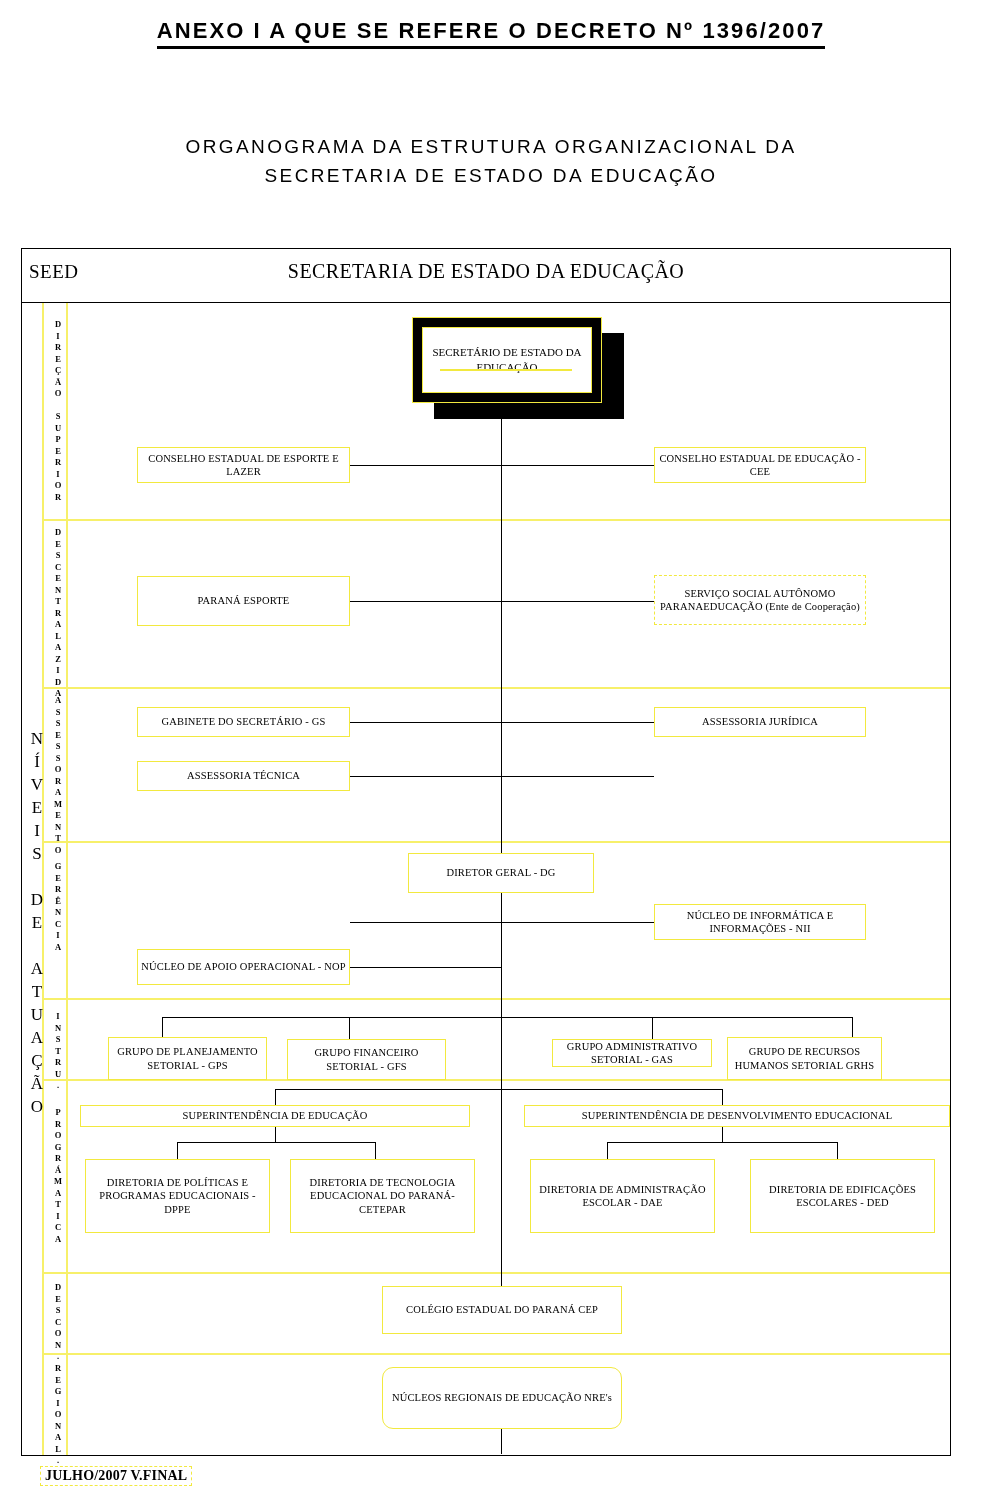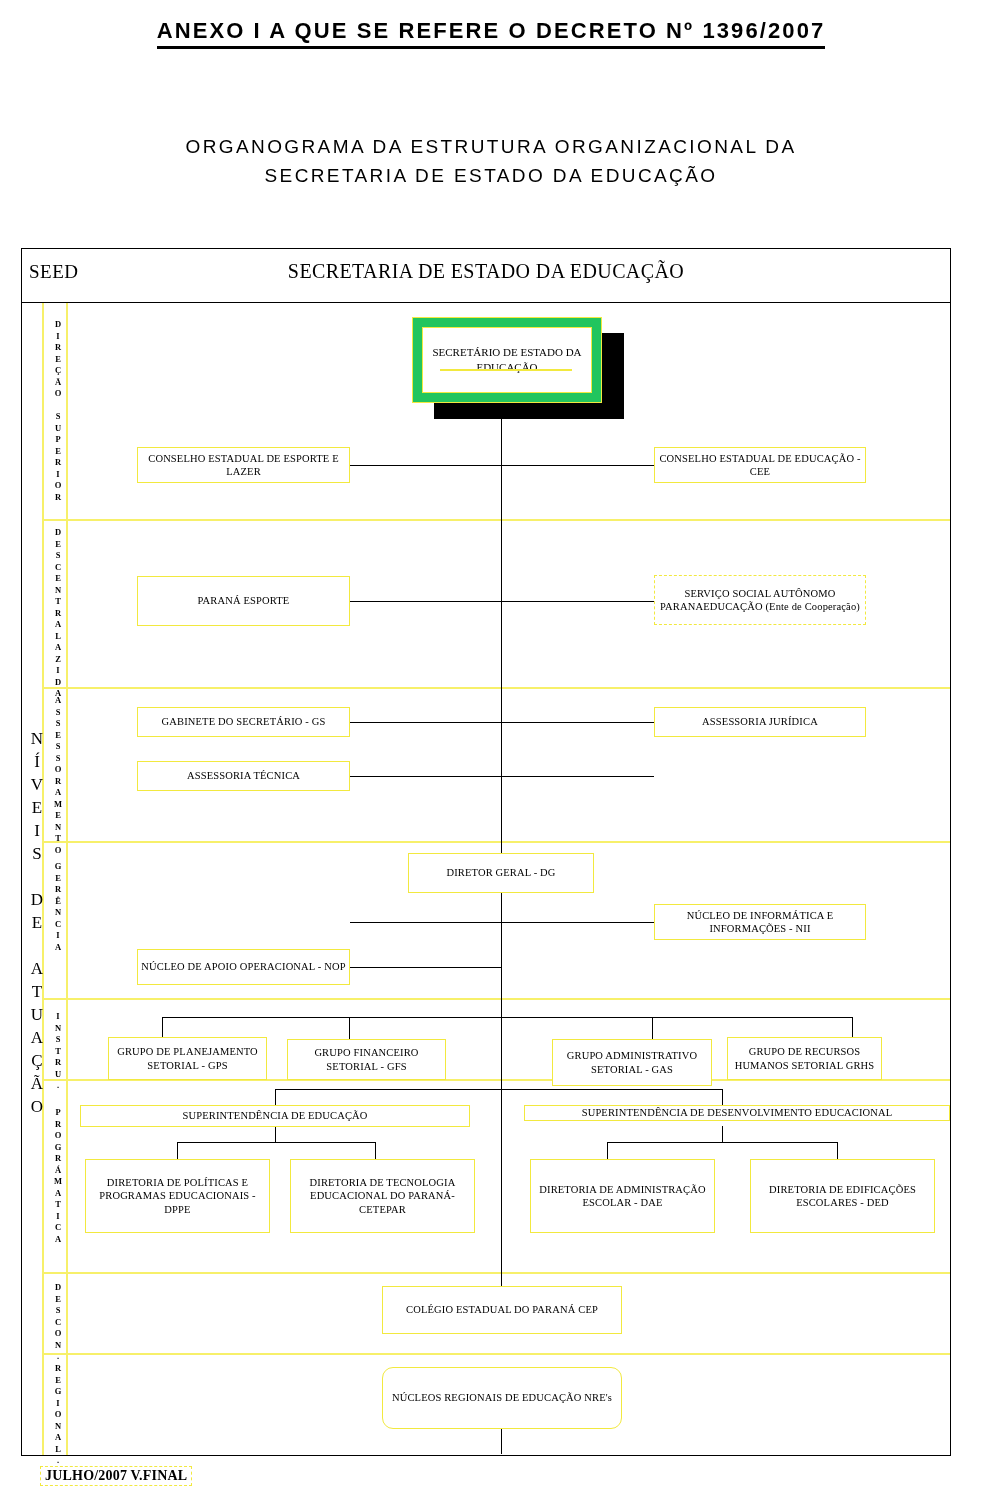--- a/index.html
+++ b/index.html
@@ -128,21 +128,21 @@
     letter-spacing: 0.15px;
     padding: 1px 3px;
     z-index: 3;
   }
   .node.dashed { border-style: dashed; }
 
   
   .node-top {
     position: absolute;
     border: 1.2px solid #f2e93f;
-    background: #22c55e;
+    background: #000000;
     box-sizing: border-box;
     padding: 9px;
     z-index: 4;
   }
   .node-top-inner {
     width: 100%; height: 100%;
     border: 1.2px solid #f2e93f;
     box-sizing: border-box;
     display: flex;
     align-items: center;
@@ -390,25 +390,25 @@
   <div class="node" style="left:632px; top:458px; width:212px; height:30px;">ASSESSORIA JURÍDICA</div>
   <div class="node" style="left:115px; top:512px; width:213px; height:30px;">ASSESSORIA  TÉCNICA</div>
 
   <div class="node" style="left:386px; top:604px; width:186px; height:40px;">DIRETOR  GERAL - DG</div>
   <div class="node" style="left:115px; top:655px; width:213px; height:36px;margin-top:45px;">NÚCLEO DE APOIO TÉCNICO - NUT</div>
   <div class="node" style="left:632px; top:655px; width:212px; height:36px;">NÚCLEO DE INFORMÁTICA E INFORMAÇÕES - NII</div>
   <div class="node" style="left:115px; top:700px; width:213px; height:36px;">NÚCLEO DE APOIO OPERACIONAL - NOP</div>
 
   <div class="node" style="left:86px; top:788px; width:159px; height:43px;">GRUPO DE PLANEJAMENTO SETORIAL - GPS</div>
   <div class="node" style="left:265px; top:790px; width:159px; height:41px;">GRUPO FINANCEIRO SETORIAL - GFS</div>
-  <div class="node" style="left:530px; top:790px; width:160px; height:47px;">GRUPO ADMINISTRATIVO SETORIAL - GAS</div>
+  <div class="node" style="left:530px; top:790px; width:160px; height:28px;">GRUPO ADMINISTRATIVO SETORIAL - GAS</div>
   <div class="node" style="left:705px; top:788px; width:155px; height:43px;">GRUPO DE RECURSOS HUMANOS SETORIAL GRHS</div>
 
   <div class="node" style="left:58px; top:856px; width:390px; height:22px;">SUPERINTENDÊNCIA DE  EDUCAÇÃO</div>
-  <div class="node" style="left:502px; top:856px; width:426px; height:16px;text-align:right;">SUPERINTENDÊNCIA DE DESENVOLVIMENTO EDUCACIONAL</div>
+  <div class="node" style="left:502px; top:856px; width:426px; height:22px;text-align:right;">SUPERINTENDÊNCIA DE DESENVOLVIMENTO EDUCACIONAL</div>
 
   <div class="node" style="left:63px; top:910px; width:185px; height:74px;">DIRETORIA DE POLÍTICAS E PROGRAMAS EDUCACIONAIS - DPPE</div>
   <div class="node" style="left:268px; top:910px; width:185px; height:74px;">DIRETORIA DE TECNOLOGIA EDUCACIONAL DO PARANÁ- CETEPAR</div>
   <div class="node" style="left:508px; top:910px; width:185px; height:74px;">DIRETORIA DE ADMINISTRAÇÃO ESCOLAR - DAE</div>
   <div class="node" style="left:728px; top:910px; width:185px; height:74px;">DIRETORIA  DE EDIFICAÇÕES ESCOLARES - DED</div>
 
   <div class="node" style="left:360px; top:1037px; width:240px; height:48px;">COLÉGIO ESTADUAL DO PARANÁ CEP</div>
 
   <div class="node" style="left:360px; top:1118px; width:240px; height:62px;border-radius:11px;">NÚCLEOS REGIONAIS DE EDUCAÇÃO NRE's</div>
 

